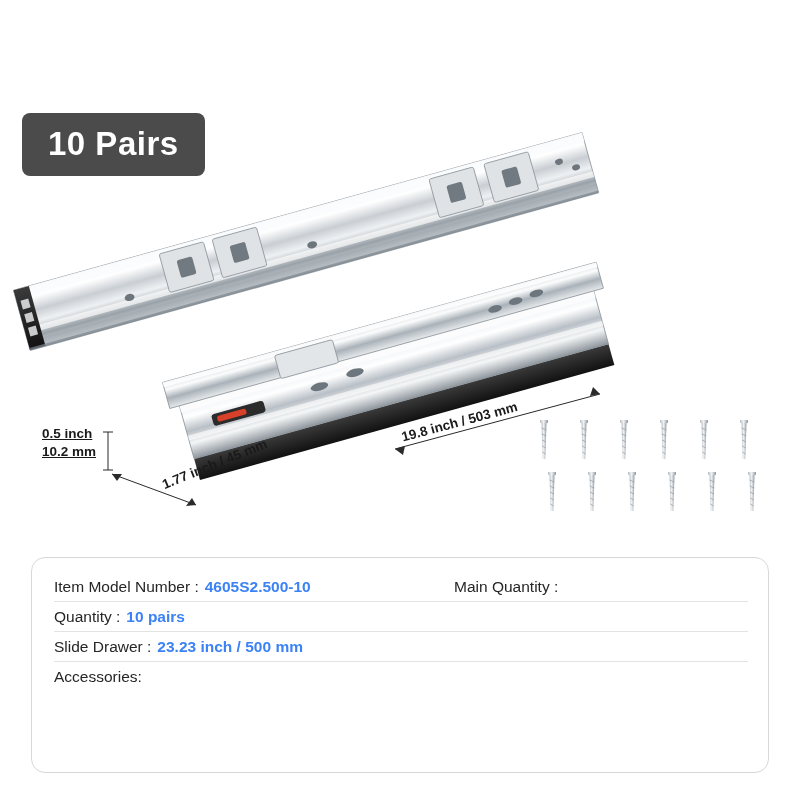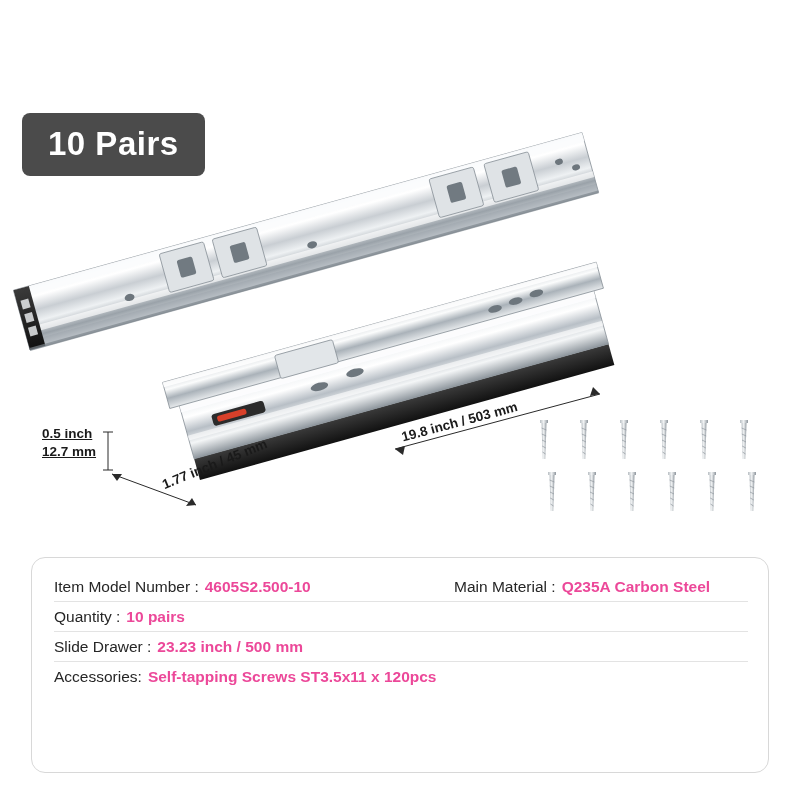--- a/index.html
+++ b/index.html
@@ -98,21 +98,21 @@
     display: flex;
     align-items: baseline;
     white-space: nowrap;
   }
   .cell.left  { width: 400px; }
   .k {
     color: #262626;
     font-weight: normal;
   }
   .v {
-    color: #ec4899;
+    color: #3b82f6;
     font-weight: bold;
     margin-left: 6px;
   }
 </style>
 </head>
 <body>
 
 <div id="product-area">
   <svg width="800" height="545" viewBox="0 0 800 545">
     <defs>
@@ -363,35 +363,34 @@
         </g>
       </g>
     </g>
   </svg>
 </div>
 
 <div id="badge">10 Pairs</div>
 
 <div id="dim-height" class="dim-label">
   <span>0.5 inch</span><br>
-  <span>12.7 mm</span>
+  <span>10.2 mm</span>
 </div>
 <div id="dim-depth" class="dim-label">1.77 inch / 45 mm</div>
 <div id="dim-length" class="dim-label">19.8 inch / 503 mm</div>
 
 <div id="spec-panel">
 
   <div class="spec-row top-row">
     <div class="cell left">
       <span class="k">Item Model Number :</span>
       <span class="v">4605S2.500-10</span>
     </div>
     <div class="cell">
-      <span class="k">Main Material :</span>
-      <span class="v">Q235A Carbon Steel</span>
+      <span class="k">Main Quantity :</span>
     </div>
   </div>
 
 
   <div class="spec-row">
     <div class="cell">
       <span class="k">Quantity :</span>
       <span class="v">10 pairs</span>
     </div>
   </div>
@@ -401,17 +400,16 @@
     <div class="cell">
       <span class="k">Slide Drawer :</span>
       <span class="v">23.23 inch / 500 mm</span>
     </div>
   </div>
 
 
   <div class="spec-row">
     <div class="cell">
       <span class="k">Accessories:</span>
-      <span class="v">Self-tapping Screws ST3.5x11 x 120pcs</span>
     </div>
   </div>
 
 </div>
 
 </body></html>

